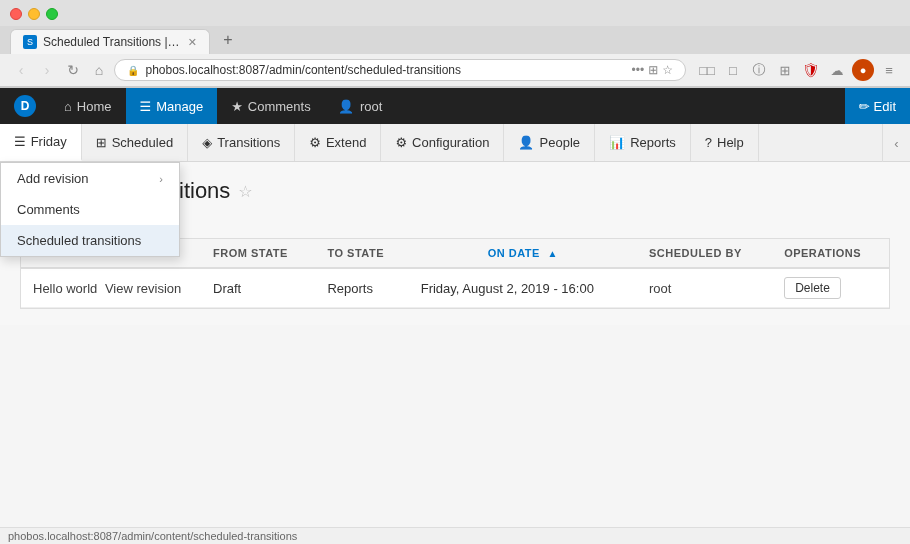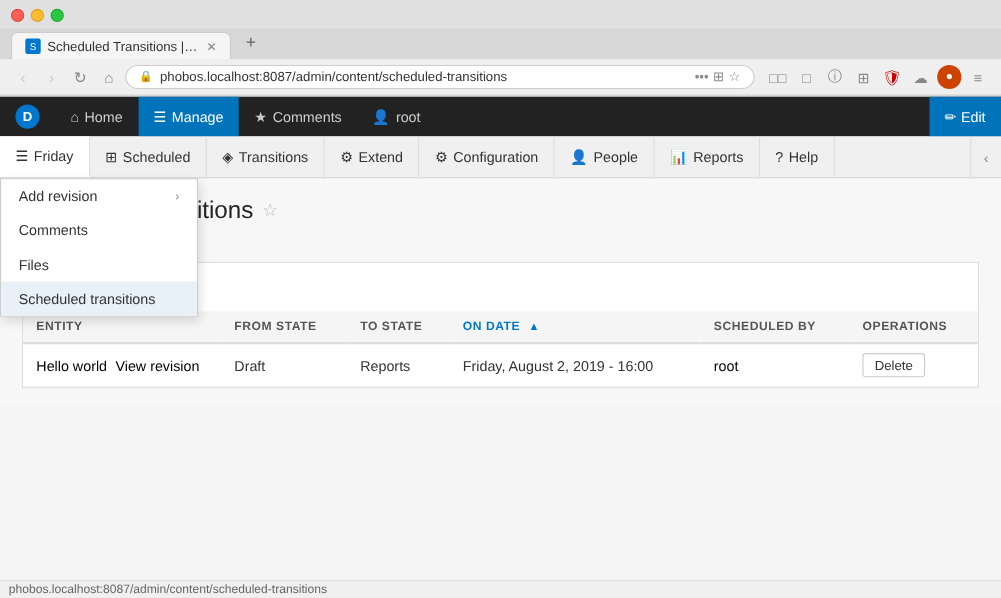--- a/index.html
+++ b/index.html
@@ -50,28 +50,28 @@
     
     .page-content { background: #f7f7f7; padding: 16px 20px; }
     .page-title-row { display: flex; align-items: center; gap: 8px; margin-bottom: 6px; }
     .page-title { font-size: 22px; font-weight: 300; color: #222; }
     .star-icon { color: #bbb; font-size: 16px; cursor: pointer; }
     .breadcrumb { font-size: 12px; color: #888; margin-bottom: 14px; }
     .breadcrumb a { color: #0077cc; text-decoration: none; }
 
     
     .data-table-wrapper { background: white; border: 1px solid #ddd; margin-top: 4px; }
-    .data-table { width: 100%; border-collapse: collapse; margin-top: 44px; }
+    .data-table { width: 100%; border-collapse: collapse; }
     .data-table thead tr { background: #f5f5f5; }
     .data-table th { padding: 8px 12px; text-align: left; font-size: 11px; font-weight: 700; color: #555; text-transform: uppercase; border-bottom: 2px solid #ddd; letter-spacing: 0.5px; white-space: nowrap; }
-    .data-table th.sortable { cursor: pointer; }
+    .data-table th.sortable { cursor: pointer; text-align: center; }
     .data-table th.sorted { color: #0077cc; }
     .data-table th .sort-arrow { margin-left: 4px; font-size: 10px; }
     .data-table td { padding: 8px 12px; font-size: 13px; border-bottom: 1px solid #eee; color: #333; }
-    .data-table td a { color: #000000; text-decoration: none; text-align: center; }
+    .data-table td a { color: #404040; text-decoration: none; text-align: center; }
     .entity-col { width: 180px; }
     .delete-btn { background: white; border: 1px solid #ccc; border-radius: 3px; padding: 3px 10px; font-size: 12px; color: #333; cursor: pointer; }
 
     
     .status-bar { position: fixed; bottom: 0; left: 0; width: 100%; background: #f0f0f0; border-top: 1px solid #ddd; padding: 2px 8px; font-size: 11px; color: #666; }
   </style>
 </head>
 <body>
 
 <div class="browser-chrome">
@@ -184,23 +184,20 @@
   </div>
   <div class="nav-collapse-btn">‹</div>
 
   <div class="dropdown-menu">
     <div class="dropdown-item">
       <span>Add revision</span>
       <span class="dropdown-chevron">›</span>
     </div>
     <div class="dropdown-item">
       <span>Comments</span>
-    </div>
-    <div class="dropdown-item">
-      <span>Files</span>
     </div>
     <div class="dropdown-item active-item">
       <span>Scheduled transitions</span>
     </div>
   </div>
 </div>
 
 <div class="page-content">
   <div class="page-title-row">
     <h1 class="page-title">Scheduled transitions</h1>

